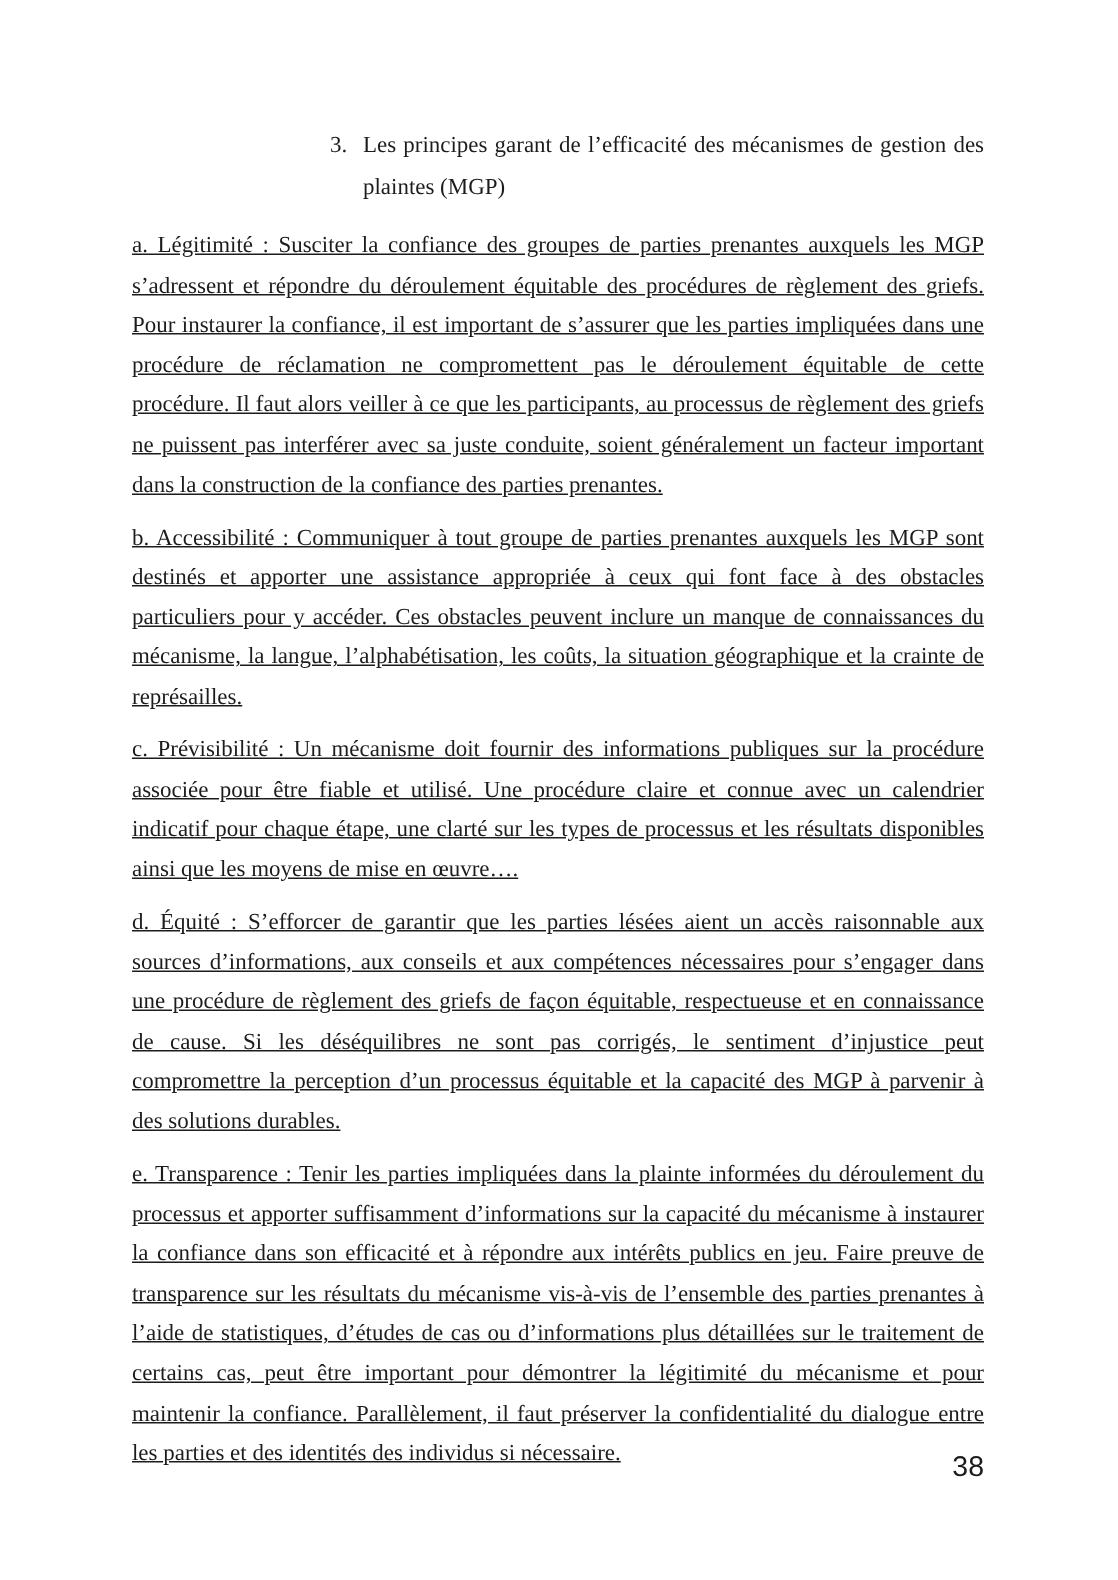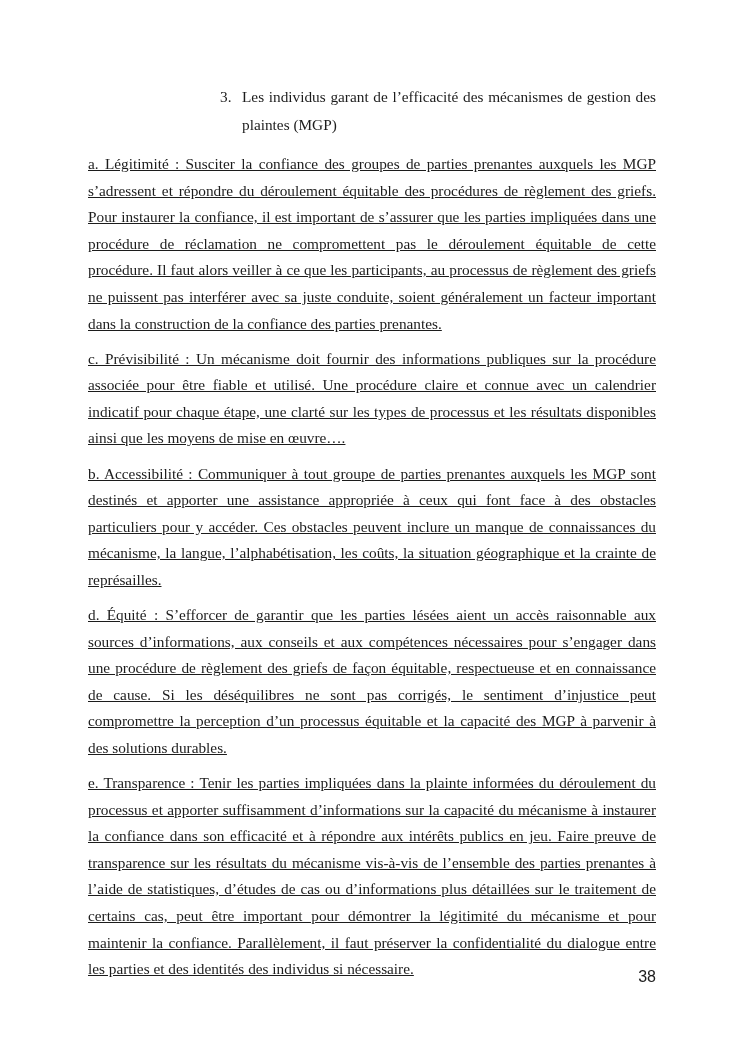--- a/index.html
+++ b/index.html
@@ -42,40 +42,40 @@
     text-align: justify;
     line-height: 26.6px;
     margin: 0 0 8.5px 0;
     text-decoration: underline;
   }
   .page-footer {
     position: absolute;
     right: 89px;
     top: 968px;
     font-family: "Liberation Sans", "DejaVu Sans", sans-serif;
-    font-size: 16px;
+    font-size: 19px;
     color: #1c1c1c;
   }
 </style>
 </head>
 <body>
 
 <div class="page">
   <div class="content">
 
     <div class="heading">
       <span class="heading-number">3.</span>
-      <span class="heading-text">Les individus garant de l’efficacité des mécanismes de gestion des plaintes (MGP)</span>
+      <span class="heading-text">Les principes garant de l’efficacité des mécanismes de gestion des plaintes (MGP)</span>
     </div>
 
     <p class="para">a. Légitimité : Susciter la confiance des groupes de parties prenantes auxquels les MGP s’adressent et répondre du déroulement équitable des procédures de règlement des griefs. Pour instaurer la confiance, il est important de s’assurer que les parties impliquées dans une procédure de réclamation ne compromettent pas  le déroulement équitable de cette procédure. Il faut alors veiller à ce que les participants, au processus de règlement des griefs ne puissent pas interférer avec sa juste conduite, soient généralement un facteur important dans la construction de la confiance des parties prenantes.</p>
 
+    <p class="para">b. Accessibilité : Communiquer à tout groupe de parties prenantes auxquels les MGP sont destinés et apporter une assistance appropriée à ceux qui font face à des obstacles particuliers pour y accéder.  Ces obstacles peuvent inclure un manque de connaissances du mécanisme, la langue, l’alphabétisation, les coûts, la situation géographique et la crainte de représailles.</p>
+
     <p class="para">c. Prévisibilité : Un mécanisme doit fournir des informations publiques sur la procédure associée pour être fiable et utilisé. Une procédure claire et connue avec un calendrier indicatif pour chaque étape, une clarté sur les types de processus et les résultats disponibles ainsi que les moyens de mise en œuvre….</p>
-
-    <p class="para">b. Accessibilité : Communiquer à tout groupe de parties prenantes auxquels les MGP sont destinés et apporter une assistance appropriée à ceux qui font face à des obstacles particuliers pour y accéder.  Ces obstacles peuvent inclure un manque de connaissances du mécanisme, la langue, l’alphabétisation, les coûts, la situation géographique et la crainte de représailles.</p>
 
     <p class="para">d. Équité : S’efforcer de garantir que les parties lésées aient un accès raisonnable aux sources d’informations, aux conseils et aux compétences nécessaires pour s’engager dans une procédure de règlement des griefs de façon équitable, respectueuse et en connaissance de cause.  Si les déséquilibres ne sont pas corrigés, le sentiment d’injustice peut compromettre la perception d’un processus équitable et la capacité des MGP à parvenir à des solutions durables.</p>
 
     <p class="para">e. Transparence : Tenir les parties impliquées dans la plainte informées du déroulement du processus et apporter suffisamment d’informations sur la capacité du mécanisme à instaurer la confiance dans son efficacité et à répondre aux intérêts publics en jeu. Faire preuve de transparence sur les résultats du mécanisme vis-à-vis de l’ensemble des parties prenantes à l’aide de statistiques, d’études de cas ou d’informations plus détaillées sur le traitement de certains cas, peut être important pour démontrer la légitimité du mécanisme et pour maintenir la confiance. Parallèlement, il faut préserver la confidentialité du dialogue entre les parties et des identités des individus si nécessaire.</p>
 
   </div>
 
   <div class="page-footer">38</div>
 </div>
 

